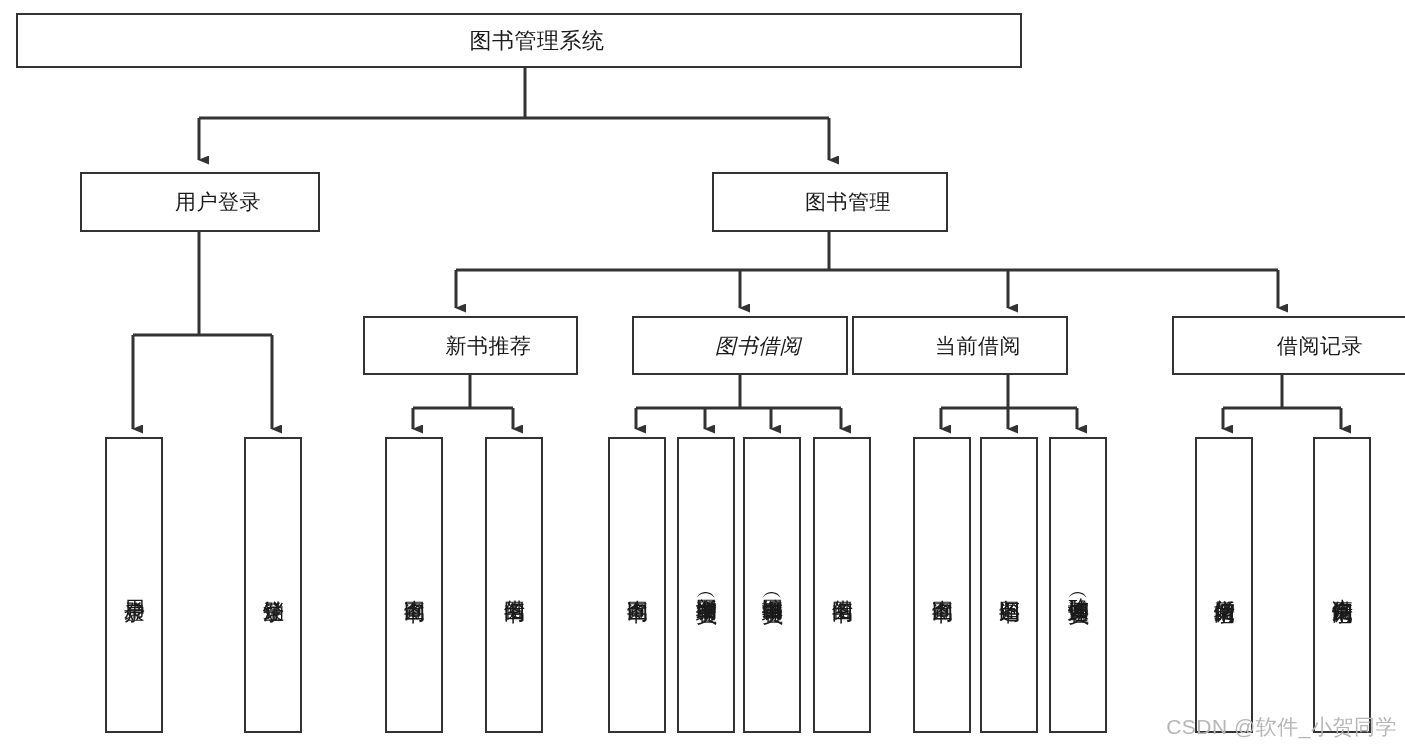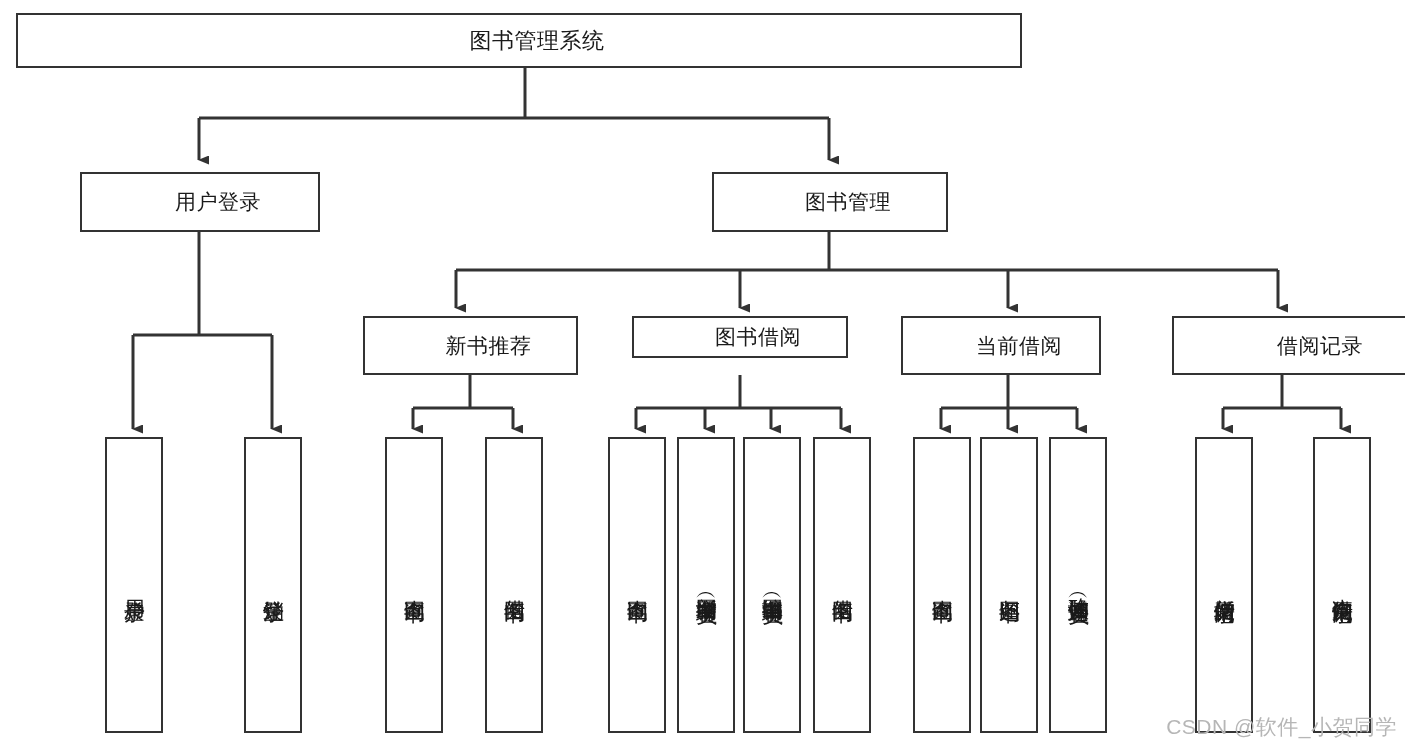--- a/index.html
+++ b/index.html
@@ -134,24 +134,24 @@
   <div class="node horiz" style="left:80px; top:172px; width:240px; height:60px;">
     <span>用户登录</span>
   </div>
   <div class="node horiz" style="left:712px; top:172px; width:236px; height:60px;text-align:right;">
     <span>图书管理</span>
   </div>
 
   <div class="node horiz" style="left:363px; top:316px; width:215px; height:59px;">
     <span>新书推荐</span>
   </div>
-  <div class="node horiz" style="left:632px; top:316px; width:216px; height:42px;">
+  <div class="node horiz" style="left:632px; top:316px; width:216px; height:59px;font-style:italic;">
     <span>图书借阅</span>
   </div>
-  <div class="node horiz" style="left:901px; top:316px; width:200px; height:59px;">
+  <div class="node horiz" style="left:852px; top:316px; width:216px; height:59px;">
     <span>当前借阅</span>
   </div>
   <div class="node horiz" style="left:1172px; top:316px; width:260px; height:59px;">
     <span>借阅记录</span>
   </div>
 
   <div class="node vert" style="left:105px; top:437px; width:58px; height:296px;">
     <span class="vtext">用户登录</span>
   </div>
   <div class="node vert" style="left:244px; top:437px; width:58px; height:296px;">

